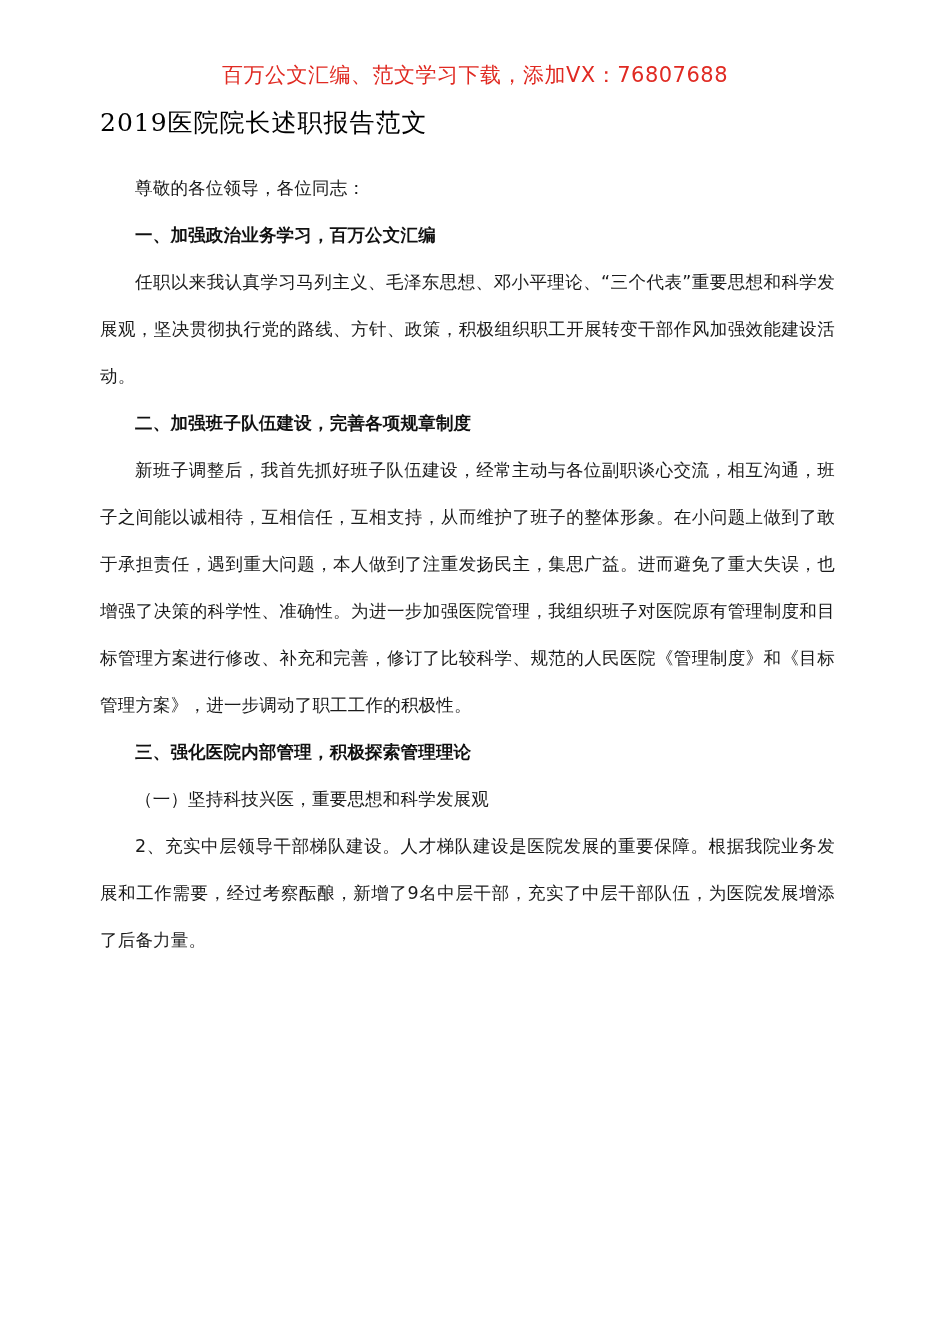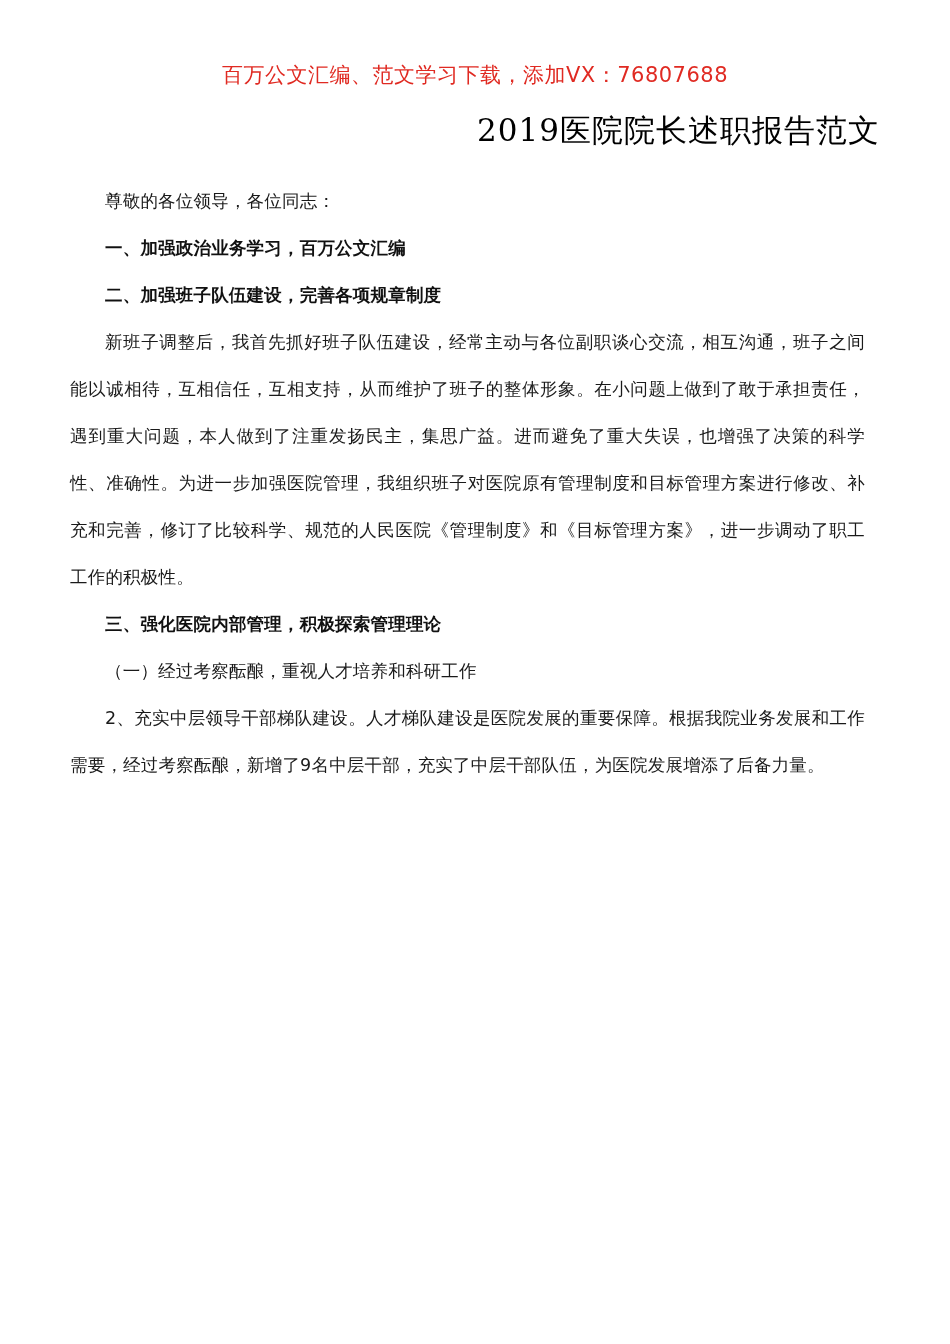--- a/index.html
+++ b/index.html
@@ -12,37 +12,37 @@
     height: 1344px;
     font-family: "DejaVu Sans", "Liberation Sans", sans-serif;
     color: #1a1a1a;
     overflow: hidden;
   }
   .page {
     position: relative;
     width: 950px;
     height: 1200px;
     box-sizing: border-box;
-    padding: 0 70px;
+    padding: 0 100px;
     background: #ffffff;
   }
   .promo-banner {
     text-align: center;
     color: #e02a22;
     font-size: 21px;
     font-weight: 400;
     letter-spacing: 0.5px;
     padding-top: 62px;
     line-height: 1.3;
     white-space: nowrap;
   }
   .doc-title {
-    text-align: right;
+    text-align: left;
     font-family: "DejaVu Serif", "Liberation Serif", serif;
-    font-size: 31px;
+    font-size: 25px;
     font-weight: 400;
     color: #000000;
     letter-spacing: 1px;
   }
   .body-block {
     margin-top: 26px;
   }
   p.para {
     margin: 0 15px 0 0;
     font-size: 17.5px;
@@ -85,25 +85,26 @@
   <h1 class="doc-title">2019医院院长述职报告范文</h1>
 
   <div class="body-block">
 
     <p class="para short">尊敬的各位领导，各位同志：</p>
 
 
 
     <p class="heading">一、加强政治业务学习，百万公文汇编</p>
 
+    <p class="para">任职以来我认真学习马列主义、毛泽东思想、邓小平理论、“三个代表”重要思想和科学发展观，坚决贯彻执行党的路线、方针、政策，积极组织职工开展转变干部作风加强效能建设活动。</p>
 
     <p class="heading">二、加强班子队伍建设，完善各项规章制度</p>
 
     <p class="para">新班子调整后，我首先抓好班子队伍建设，经常主动与各位副职谈心交流，相互沟通，班子之间能以诚相待，互相信任，互相支持，从而维护了班子的整体形象。在小问题上做到了敢于承担责任，遇到重大问题，本人做到了注重发扬民主，集思广益。进而避免了重大失误，也增强了决策的科学性、准确性。为进一步加强医院管理，我组织班子对医院原有管理制度和目标管理方案进行修改、补充和完善，修订了比较科学、规范的人民医院《管理制度》和《目标管理方案》，进一步调动了职工工作的积极性。</p>
 
     <p class="heading">三、强化医院内部管理，积极探索管理理论</p>
 
-    <p class="subheading">（一）经过考察酝酿，重视人才培养和科研工作</p>
+    <p class="subheading">（一）坚持科技兴医，重要思想和科学发展观</p>
 
     <p class="para">2、充实中层领导干部梯队建设。人才梯队建设是医院发展的重要保障。根据我院业务发展和工作需要，经过考察酝酿，新增了9名中层干部，充实了中层干部队伍，为医院发展增添了后备力量。</p>
 
   </div>
 </div>
 
 </body></html>

